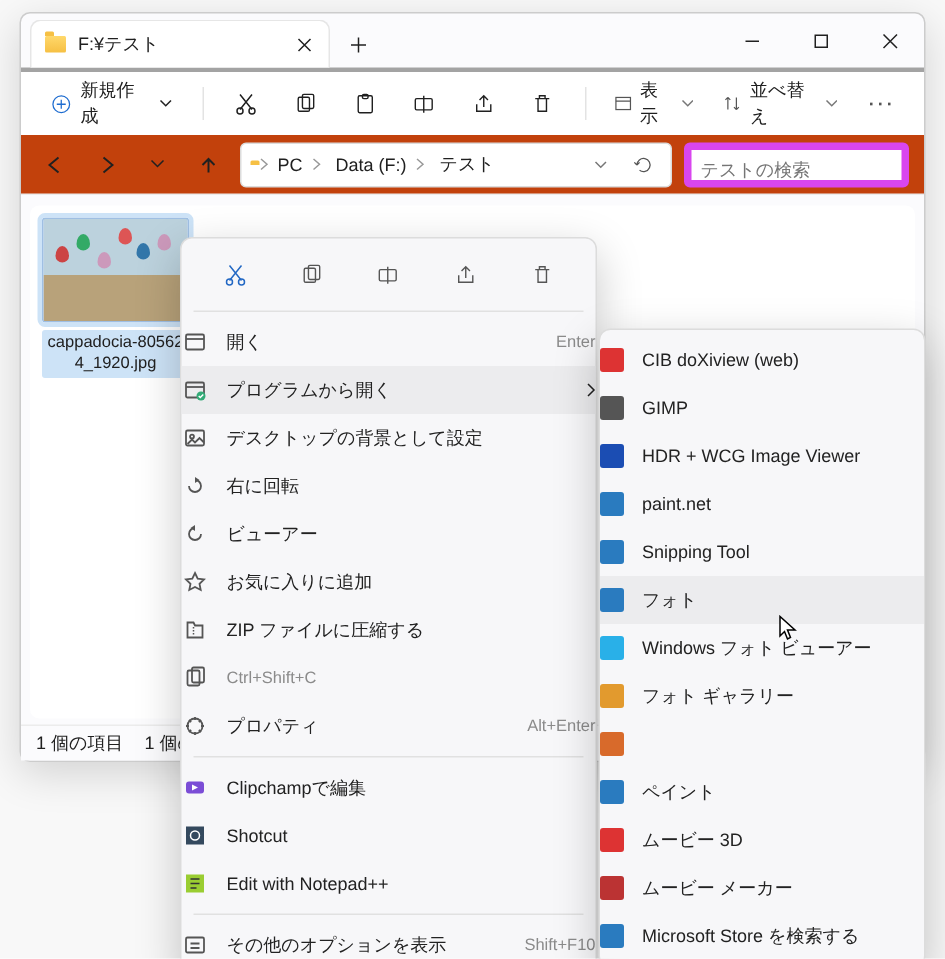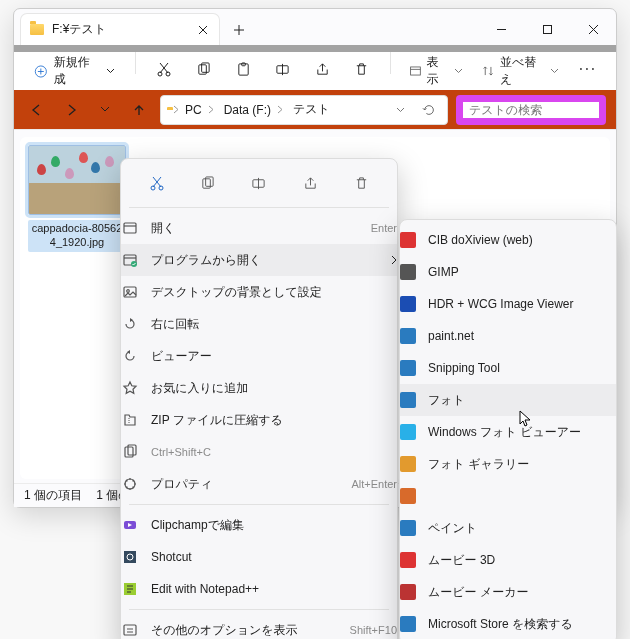--- a/index.html
+++ b/index.html
@@ -1,43 +1,43 @@
 <!DOCTYPE html>
 <html><head>
 <meta charset="utf-8">
 <style>
 *{box-sizing:border-box;margin:0;padding:0;font-family:"Segoe UI","Yu Gothic UI",Meiryo,sans-serif;font-size:12px;color:#202020}
 body{background:#f8f8f8;width:630px;height:639px;position:relative;overflow:hidden}
 .window{position:absolute;left:13px;top:8px;width:604px;height:500px;background:#fbfbfd;border:1px solid #ccc;border-radius:7px;box-shadow:0 8px 28px rgba(0,0,0,.15)}
-.titlebar{height:36px;display:flex;align-items:flex-end}
+.titlebar{height:36px;display:flex;align-items:center}
 .tab{margin-top:4px;margin-left:6px;height:32px;background:#fff;border-radius:7px 7px 0 0;width:200px;display:flex;align-items:center;padding:0 8px;gap:7px;border:1px solid #e6e6e6;border-bottom:none}
 .tab .ticon{width:16px;height:16px;display:flex;align-items:center;justify-content:center}
 .folder-glyph{width:14px;height:11px;background:linear-gradient(#ffd86b,#f6c044);border-radius:1px;position:relative}
 .folder-glyph:before{content:"";position:absolute;top:-3px;left:0;width:6px;height:3px;background:#f6c044;border-radius:1px 1px 0 0}
 .tab-title{flex:1;font-size:12px;white-space:nowrap;overflow:hidden}
 .tab-close{width:16px;height:16px;display:flex;align-items:center;justify-content:center;color:#555}
 .newtab{width:30px;height:30px;display:flex;align-items:center;justify-content:center;margin-top:6px;margin-left:4px;color:#555}
 .winbtns{margin-left:auto;display:flex}
 .winbtn{width:46px;height:32px;display:flex;align-items:center;justify-content:center;color:#333}
-.toolbar{height:45px;background:#fff;border-top:7px solid #a3a3a3;display:flex;padding:0 10px;gap:4px}
+.toolbar{height:45px;background:#fff;border-top:3px solid #a3a3a3;display:flex;align-items:center;padding:0 10px;gap:4px}
 .nb{display:flex;align-items:center;gap:6px;padding:5px 10px;border-radius:5px;color:#1f6dd0}
 .nb .chev{color:#555;margin-left:3px}
 .sep{width:1px;height:22px;background:#e3e3e3;margin:0 6px}
 .tbtn{width:38px;height:34px;display:flex;align-items:center;justify-content:center;color:#555;border-radius:4px}
 .tbtn.blue{color:#2368c4}
 .tlabel{display:flex;align-items:center;gap:5px;padding:5px 8px;color:#333}
 .more{letter-spacing:2px;font-weight:bold}
 .addrrow{height:40px;background:#c2410c;border-bottom:1px solid #ececec;display:flex;align-items:center;padding:0 10px;gap:8px}
 .navb{width:26px;height:26px;display:flex;align-items:center;justify-content:center;color:#888}
 .navb.act{color:#444}
 .addr{flex:1;height:30px;border:1px solid #dcdcdc;border-radius:4px;display:flex;align-items:center;padding:0 6px;gap:6px;background:#fff}
 .crumb{display:flex;align-items:center;gap:2px}
 .crumb span.ch{color:#999;margin:0 4px}
 .refresh{width:24px;height:24px;display:flex;align-items:center;justify-content:center;color:#555}
-.search{width:150px;height:30px;border:7px solid #d946ef;border-radius:4px;display:flex;align-items:center;padding:0 6px;background:#fff}
+.search{width:150px;height:30px;border:5px solid #d946ef;border-radius:4px;display:flex;align-items:flex-end;padding:0 6px;background:#fff}
 .search input{border:none;outline:none;flex:1;font-size:12px;color:#777;background:transparent}
 .content{position:absolute;left:6px;right:6px;top:128px;bottom:28px;background:#fff;border-radius:6px;padding:8px}
 .thumbwrap{width:98px}
 .thumb{width:98px;height:70px;border-radius:2px;background:linear-gradient(#bcd2dd 0 55%,#b8a27a 55% 100%);position:relative;outline:3px solid #cde3f7;outline-offset:0;border:1px solid #9fbfe3}
 .balloon{position:absolute;width:9px;height:11px;border-radius:50% 50% 50% 50%/60% 60% 40% 40%}
 .thumbname{width:98px;text-align:center;font-size:11px;line-height:1.25;margin-top:5px;word-break:break-all;background:#cde3f7;padding:2px 1px;border-radius:2px}
 .status{position:absolute;left:0;right:0;bottom:0;height:24px;border-top:1px solid #ececec;display:flex;align-items:center;padding:0 10px;gap:14px;background:#fbfbfd;font-size:11px;color:#555}
 .viewicons{margin-left:auto;display:flex;gap:4px}
 .viewicons div{width:22px;height:18px;border:1px solid #c8c8c8;border-radius:2px;display:flex;align-items:center;justify-content:center}
 .ctxmenu{position:absolute;background:#f7f7f9;border:1px solid #dcdcdc;border-radius:8px;box-shadow:0 10px 30px rgba(0,0,0,.22);padding:4px 0}

